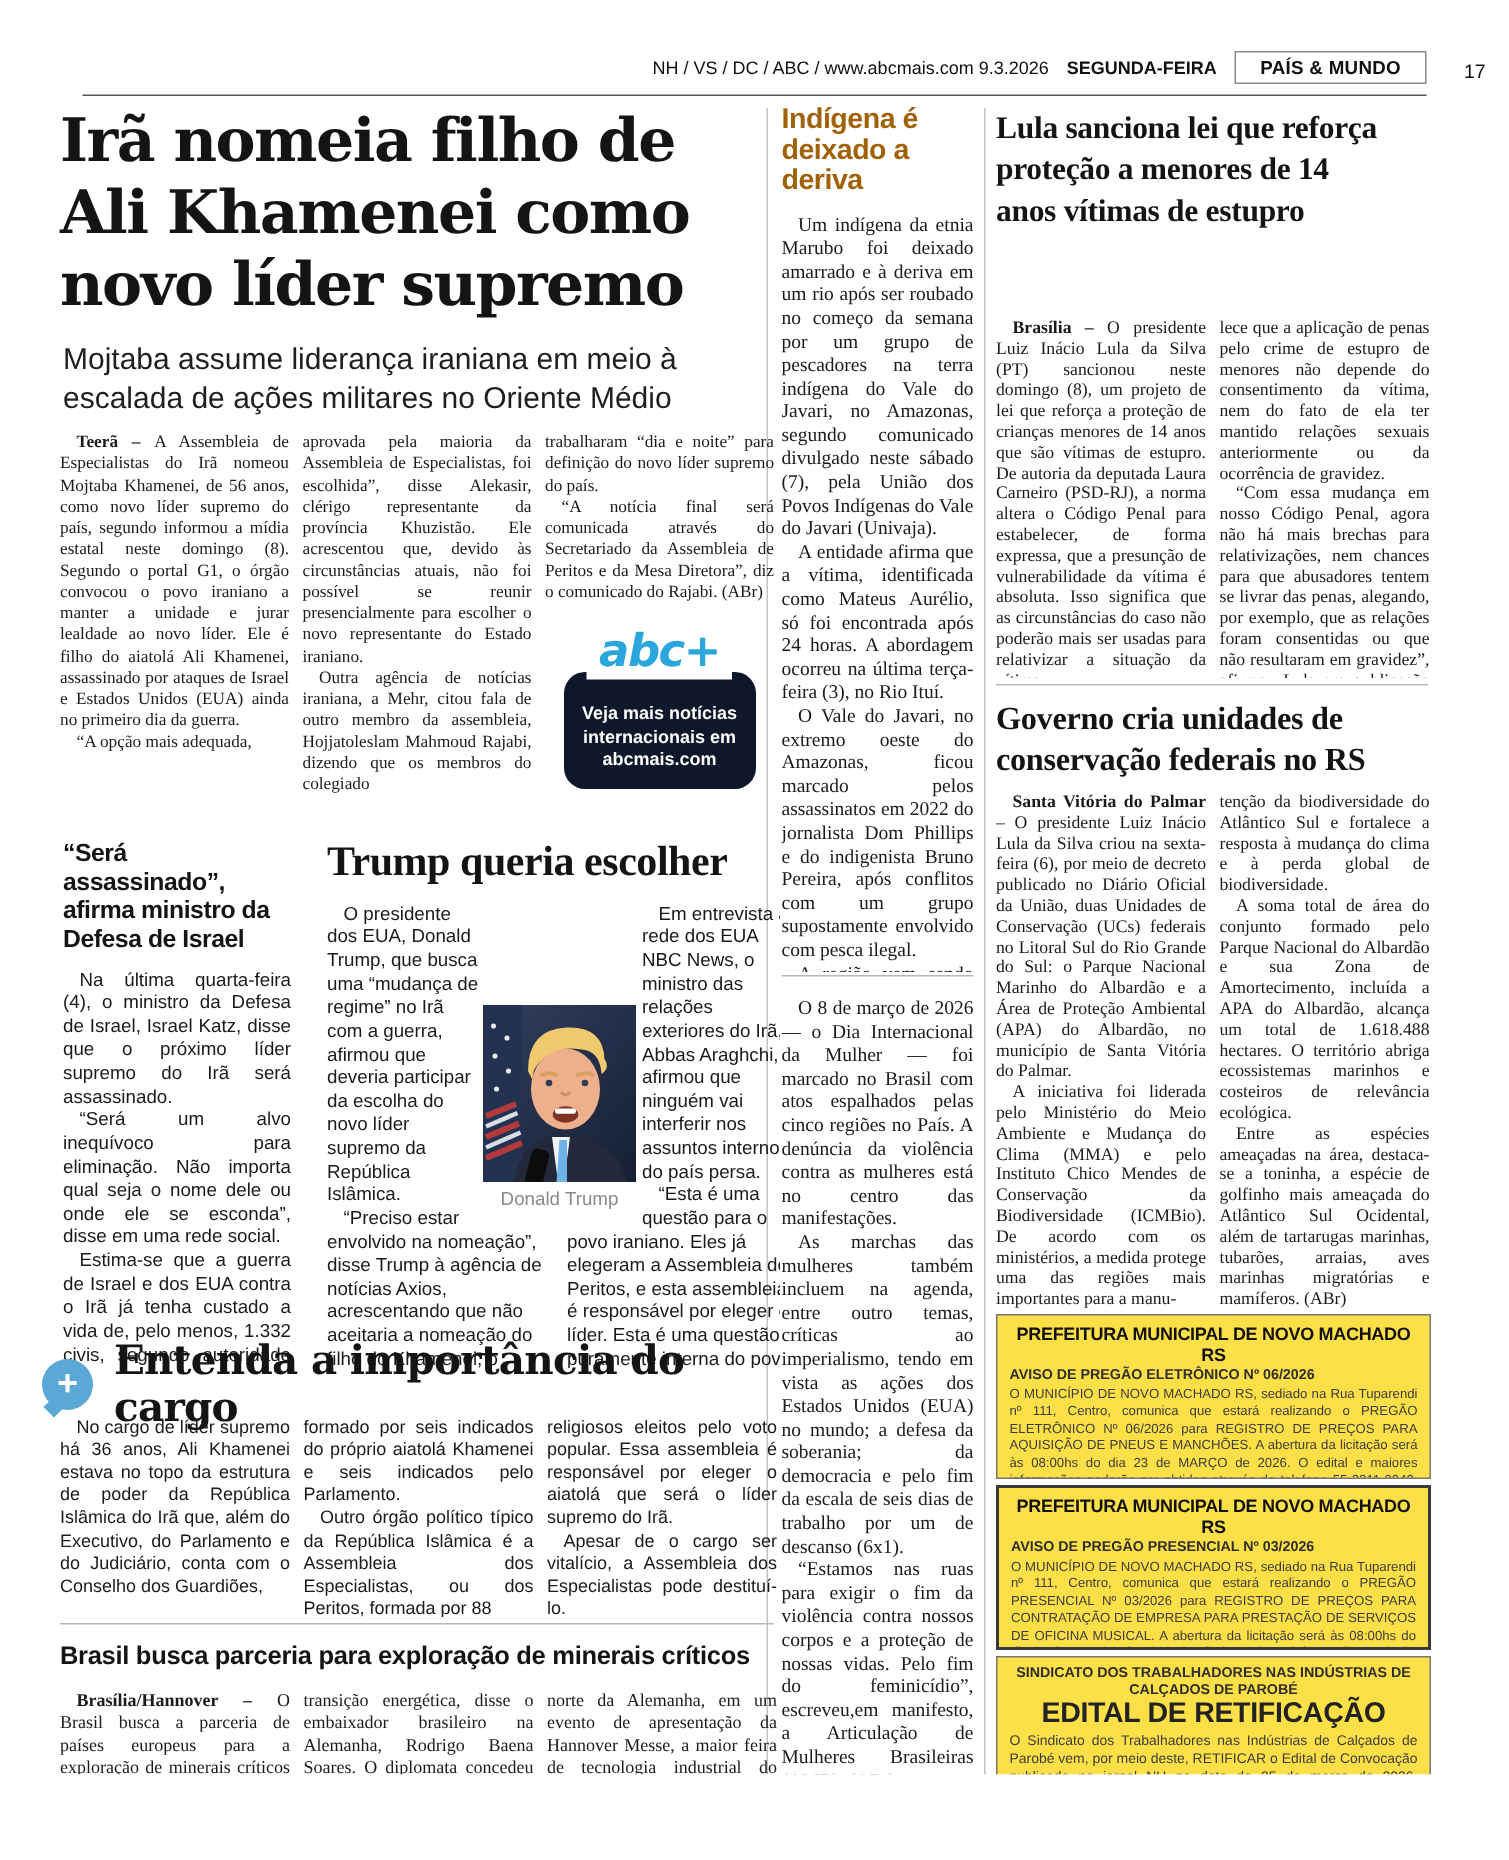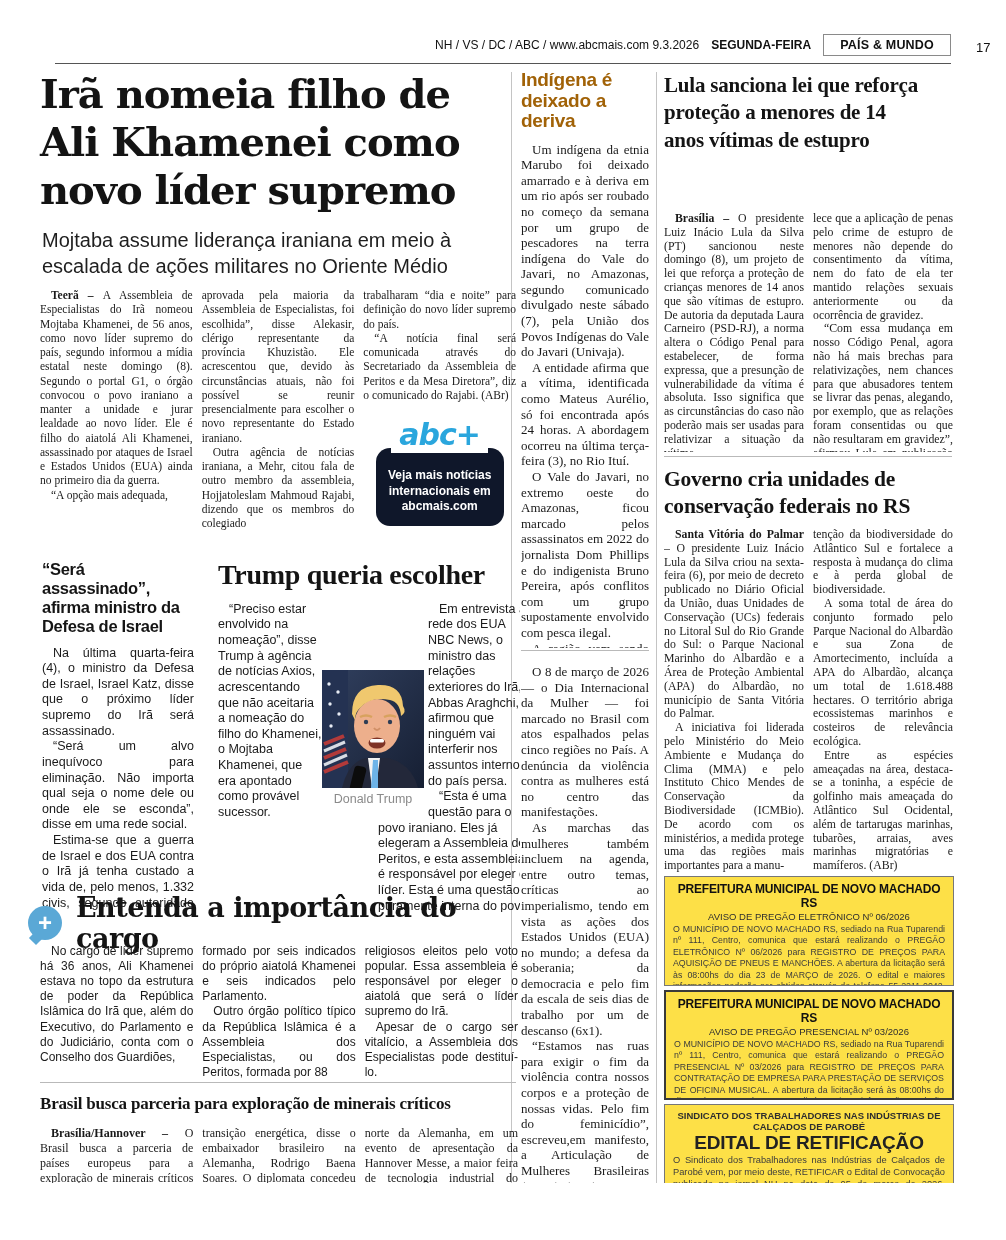--- a/index.html
+++ b/index.html
@@ -71,21 +71,21 @@
   .plus-ic::before { content:"+"; position:absolute; left:0; right:0; top:1px; text-align:center;
                      color:#fff; font-family:"Liberation Sans", sans-serif; font-weight:bold; font-size:24px; line-height:32px; }
   .plus-ic::after { content:""; position:absolute; left:3px; bottom:-3px; width:10px; height:10px;
                     background:#5aa8d6; transform:rotate(45deg); }
   .ent-hl { font-family:"DejaVu Serif", serif; font-weight:bold; font-size:27px; letter-spacing:-.5px; color:#141414; }
   .ent-body { position:absolute; left:40px; top:944px; width:478px; height:134px; overflow:hidden;
               display:flex; gap:9px; font-family:"Liberation Sans", sans-serif; font-size:12px; line-height:1.26; }
   .ent-body .col { flex:1; }
 
   
-  .min-hl { position:absolute; left:40px; top:1094px; width:480px; font-family:Liberation Serif, serif;
+  .min-hl { position:absolute; left:40px; top:1094px; width:480px; font-family:Liberation Sans, sans-serif;
             font-weight:bold; font-size:17px; letter-spacing:-.2px; color:#141414; }
   .min-body { position:absolute; left:40px; top:1126px; width:478px; height:108px; overflow:hidden;
               display:flex; gap:9px; font-size:12px; line-height:1.25; }
   .min-body .col { flex:1; }
 
   
   .nar { position:absolute; left:521px; width:128px; }
   .nar-hl { font-family:"Liberation Sans", sans-serif; font-weight:bold; font-size:19px; line-height:1.08;
             letter-spacing:-.3px; white-space:pre-line; color:#a16207; margin-bottom:10px; }
   .nar p { font-size:13px; line-height:1.2; }
@@ -103,21 +103,21 @@
   #lula-body { top:212px; height:240px; }
   #gov-body  { top:528px; height:346px; }
 
   
   .ad { position:absolute; left:664px; width:290px; background:#fde047;
         font-family:"Liberation Sans", sans-serif; color:#3c3c3c; padding:5px 8px; overflow:hidden; }
   #ad1 { top:876px; height:110px; border:1px solid #777; }
   #ad2 { top:990px; height:110px; border:2px solid #3a3a3a; }
   #ad3 { top:1104px; height:112px; border:1px solid #777; }
   .ad-title { text-align:center; font-weight:bold; font-size:12px; color:#111; letter-spacing:-.2px; }
-  .ad-sub { text-align:center; font-weight:normal; font-size:9.5px; color:#2e2e2e; margin:1px 0 2px; }
+  .ad-sub { text-align:left; font-weight:bold; font-size:9.5px; color:#2e2e2e; margin:1px 0 2px; }
   .ad-body { font-size:8.8px; line-height:1.3; text-align:justify; }
   .ad3-title { text-align:center; font-weight:bold; font-size:9.5px; color:#2e2e2e; }
   .ad3-head { text-align:center; font-weight:bold; font-size:19px; color:#222; letter-spacing:-.2px; line-height:1.05; margin:1px 0 2px; }
   .ad3-p { font-size:9.3px; line-height:1.28; text-align:justify; }
 </style>
 </head>
 <body>
 
 <div class="page">
 
@@ -162,20 +162,21 @@
 Defesa de Israel</h2>
       <p class="ind jt">Na última quarta-feira (4), o ministro da Defesa de Israel, Israel Katz, disse que o próximo líder supremo do Irã será assassinado.</p>
       <p class="ind jt">“Será um alvo inequívoco para eliminação. Não importa qual seja o nome dele ou onde ele se esconda”, disse em uma rede social.</p>
       <p class="ind jt">Estima-se que a guerra de Israel e dos EUA contra o Irã já tenha custado a vida de, pelo menos, 1.332 civis, segundo autoridade iraniana.</p>
     </div>
     <div class="tr-block">
       <h2 class="tr-hl">Trump queria escolher</h2>
       <div class="tr-cols">
         <div class="col">
           <span class="sp-r"></span>
+          <p class="ind">O presidente dos EUA, Donald Trump, que busca uma “mudança de regime” no Irã com a guerra, afirmou que deveria participar da escolha do novo líder supremo da República Islâmica.</p>
           <p class="ind">“Preciso estar envolvido na nomeação”, disse Trump à agência de notícias Axios, acrescentando que não aceitaria a nomeação do filho do Khamenei, o Mojtaba Khamenei, que era apontado como provável sucessor.</p>
         </div>
         <div class="col">
           <span class="sp-l"></span>
           <p class="ind">Em entrevista à rede dos EUA NBC News, o ministro das relações exteriores do Irã, Abbas Araghchi, afirmou que ninguém vai interferir nos assuntos internos do país persa.</p>
           <p class="ind">“Esta é uma questão para o povo iraniano. Eles já elegeram a Assembleia de Peritos, e esta assembleia é responsável por eleger o líder. Esta é uma questão puramente interna do povo iraniano e não tem nada a ver com mais ninguém”.</p>
         </div>
       </div>
       <svg class="tr-photo" viewBox="0 0 102 118">
         <defs>

